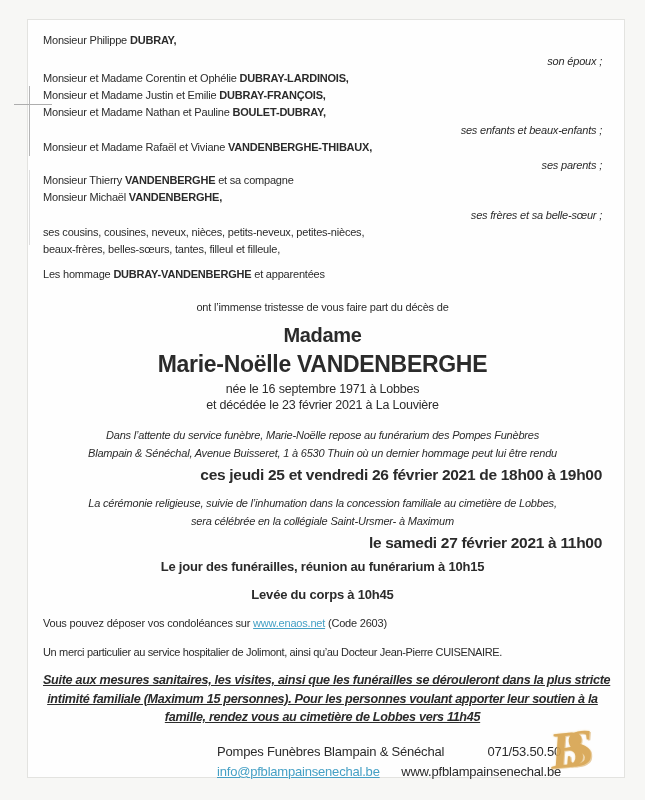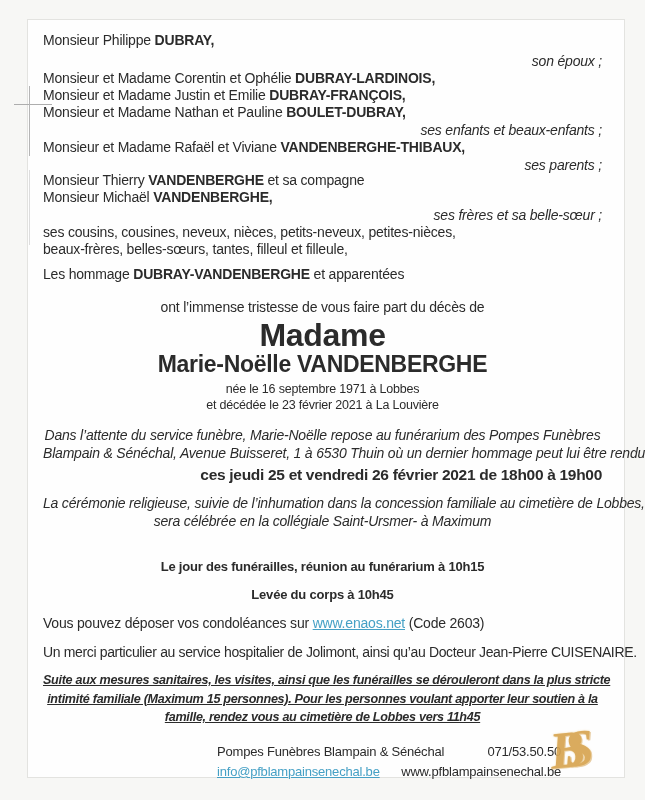--- a/index.html
+++ b/index.html
@@ -14,30 +14,30 @@
     width:598px; height:759px;
     background:#fefefe;
     border:1px solid #e3e3e0;
   }
   
   .cropmark-h { position:absolute; left:-14px; top:84px; width:38px; height:1px; background:#adadad; }
   .cropmark-v { position:absolute; left:1px;  top:66px; width:1px; height:70px; background:#b5b5b5; }
   .cropmark-v2{ position:absolute; left:1px;  top:150px; width:1px; height:75px; background:#dddddd; }
 
   .sec { position:absolute; left:15px; width:559px; }
-  .line { white-space:nowrap; font-size:14px; letter-spacing:-0.2px; line-height:17px; }
+  .line { white-space:nowrap; font-size:11px; letter-spacing:-0.2px; line-height:17px; }
   .tight { letter-spacing:-0.35px; }
   b { font-weight:700; }
   .rel { text-align:right; font-style:italic; }
   .center { text-align:center; }
   .it { font-style:italic; }
   .mt1 { margin-top:1px; } .mt4 { margin-top:4px; } .mt8 { margin-top:8px; }
   .mtn2 { margin-top:-2px; }
 
-  .deceased-title { font-size:32px; font-weight:700; line-height:30px; text-align:center; letter-spacing:-0.3px; }
+  .deceased-title { font-size:20px; font-weight:700; line-height:30px; text-align:center; letter-spacing:-0.3px; }
   .deceased-name  { font-size:23px; font-weight:700; line-height:28px; text-align:center; letter-spacing:-0.3px; white-space:nowrap; }
   .sub { font-size:12.5px; line-height:16px; text-align:center; letter-spacing:-0.2px; }
 
   .big-bold { font-size:15.5px; font-weight:700; line-height:22px; text-align:right; letter-spacing:-0.3px; white-space:nowrap; }
   .mid-bold { font-size:13px; font-weight:700; text-align:center; letter-spacing:-0.2px; white-space:nowrap; }
 
   a.doc-link { color:#45a0c5; text-decoration:underline; cursor:pointer;text-align:right; }
 
   .covid-line {
     font-size:12.6px; font-weight:700; font-style:italic;
@@ -96,20 +96,21 @@
 
   <div class="sec" style="top:406px">
     <div class="line center it" style="line-height:18px">Dans l’attente du service funèbre, Marie-Noëlle repose au funérarium des Pompes Funèbres</div>
     <div class="line center it" style="line-height:18px">Blampain &amp; Sénéchal, Avenue Buisseret, 1 à 6530 Thuin où un dernier hommage peut lui être rendu</div>
     <div class="big-bold" style="margin-top:2px">ces jeudi 25 et vendredi 26 février 2021 de 18h00 à 19h00</div>
   </div>
 
   <div class="sec" style="top:474px">
     <div class="line center it" style="line-height:18px">La cérémonie religieuse, suivie de l’inhumation dans la concession familiale au cimetière de Lobbes,</div>
     <div class="line center it" style="line-height:18px">sera célébrée en la collégiale Saint-Ursmer- à Maximum</div>
+    <div class="big-bold" style="margin-top:2px">le samedi 27 février 2021 à 11h00</div>
   </div>
 
   <div class="sec mid-bold" style="top:539px">Le jour des funérailles, réunion au funérarium à 10h15</div>
   <div class="sec mid-bold" style="top:567px">Levée du corps à 10h45</div>
 
   <div class="sec line" style="top:595px"><span>Vous pouvez déposer vos condoléances sur </span><a class="doc-link">www.enaos.net</a><span> (Code 2603)</span></div>
 
   <div class="sec line tight" style="top:624px">Un merci particulier au service hospitalier de Jolimont, ainsi qu’au Docteur Jean-Pierre CUISENAIRE.</div>
 
   <div class="sec" style="top:651px">

